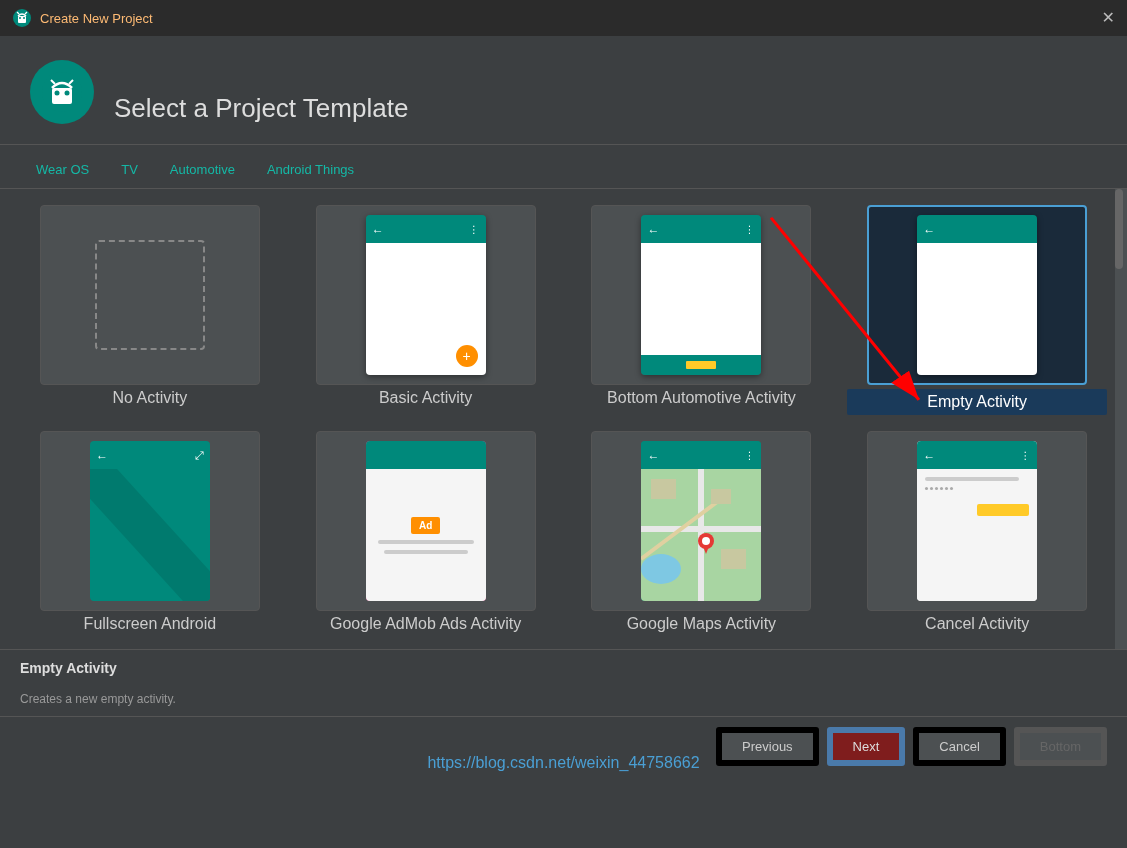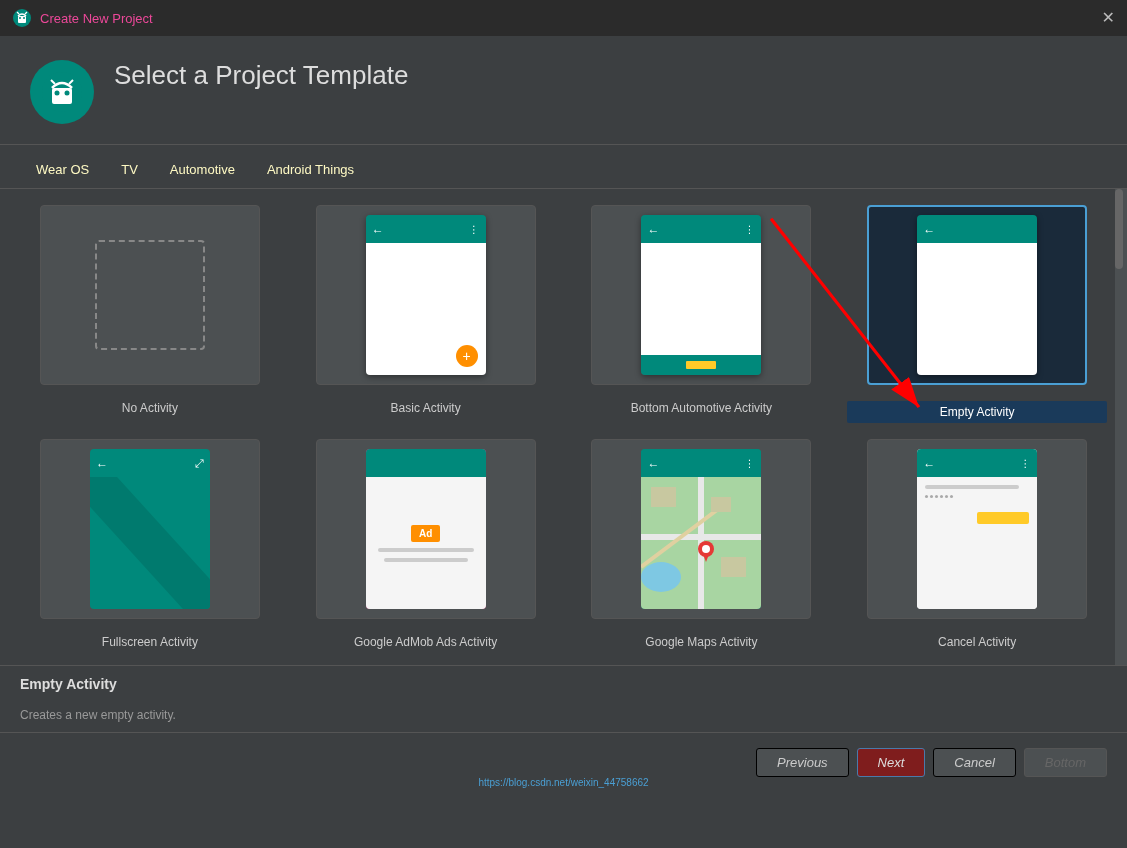--- a/index.html
+++ b/index.html
@@ -26,35 +26,35 @@
       display: flex;
       align-items: center;
       gap: 8px;
     }
     .android-logo {
       width: 20px;
       height: 20px;
     }
     .title-bar-title {
       font-size: 13px;
-      color: #ec4899;
+      color: #fdba74;
     }
     .title-bar-close {
       color: #bbbbbb;
       font-size: 16px;
       cursor: pointer;
       line-height: 1;
     }
 
     
     .header {
       background: #3c3f41;
       padding: 24px 40px 20px 30px;
       display: flex;
-      align-items: flex-start;
+      align-items: flex-end;
       gap: 20px;
       border-bottom: 1px solid #555;
     }
     .header-icon {
       width: 64px;
       height: 64px;
       background: #00897b;
       border-radius: 50%;
       display: flex;
       align-items: center;
@@ -71,21 +71,21 @@
       display: flex;
       align-items: flex-end;
       padding: 0 20px;
       background: #3c3f41;
       border-bottom: 1px solid #555;
       height: 44px;
     }
     .tab {
       padding: 10px 16px;
       font-size: 13px;
-      color: #fef9c3;
+      color: #14b8a6;
       cursor: pointer;
       border-bottom: 2px solid transparent;
       margin-bottom: -1px;
     }
     .tab.active {
       color: #4a9fd4;
       border-bottom: 2px solid #4a9fd4;
     }
     .templates-grid {
       display: grid;
@@ -108,22 +108,22 @@
       align-items: center;
       justify-content: center;
       position: relative;
       overflow: hidden;
     }
     .template-preview.selected {
       border: 2px solid #4a9fd4;
       background: #1a2a3a;
     }
     .template-label {
-      margin-top: 16px;
-      font-size: 12px;
+      margin-top: 4px;
+      font-size: 16px;
       color: #cccccc;
       text-align: center;
     }
     .template-label.selected-label {
       background: #1a3a5a;
       color: #ffffff;
       padding: 4px 12px;
       border-radius: 2px;
       width: 100%;
       text-align: center;
@@ -233,32 +233,31 @@
       padding: 0 20px;
       gap: 8px;
       border-top: 1px solid #555;
       position: relative;
     }
     .footer-link {
       position: absolute;
       bottom: 4px;
       left: 50%;
       transform: translateX(-50%);
-      font-size: 10px;
+      font-size: 16px;
       color: #4a9fd4;
     }
     .btn {
       padding: 6px 20px;
       border-radius: 3px;
       font-size: 13px;
       cursor: pointer;
-      border: 1px solid #000000;
+      border: 6px solid #000000;
       background: #4c5052;
       color: #cccccc;
-      font-style: italic;
     }
     .btn-primary {
       background: #7f1d1d;
       border-color: #4a7aaa;
       color: #dddddd;
     }
     .btn-disabled {
       background: #4c5052;
       color: #666;
       border-color: #555;
@@ -523,21 +522,21 @@
             <span style="color:white;font-size:12px;">←</span>
             <span style="color:white;font-size:11px;margin-left:auto;">⤢</span>
           </div>
           <div style="background:#00897b;flex:1;position:relative;height:132px;">
             <svg width="120" height="132" style="position:absolute;top:0;left:0;">
               <line x1="0" y1="0" x2="120" y2="132" stroke="#007a6e" stroke-width="40"></line>
             </svg>
           </div>
         </div>
       </div>
-      <span class="template-label">Fullscreen Activity</span>
+      <span class="template-label">Fullscreen Android</span>
     </div>
 
     <div class="template-item">
       <div class="template-preview">
         <div class="ad-mockup">
           <div class="ad-header"></div>
           <div class="ad-body">
             <div class="ad-badge">Ad</div>
             <div class="ad-line"></div>
             <div class="ad-line2"></div>

